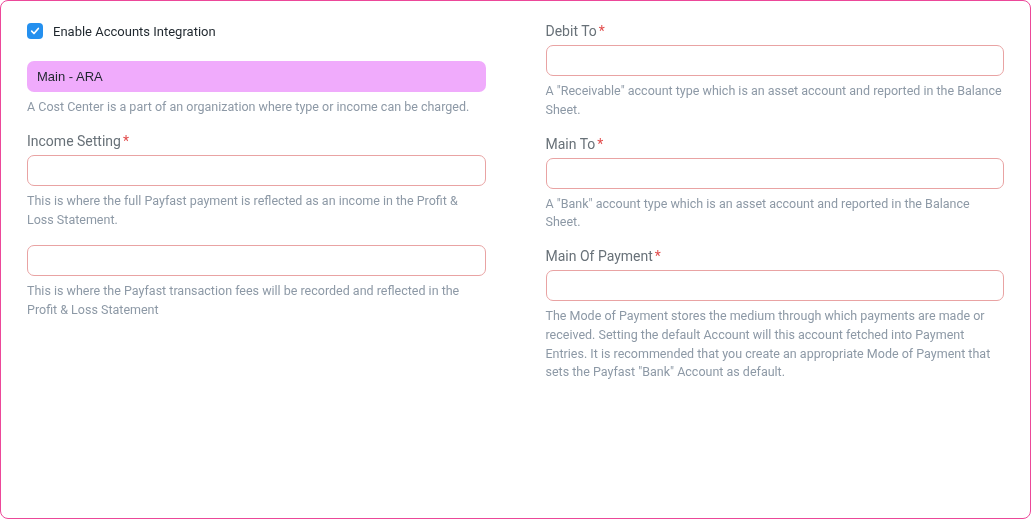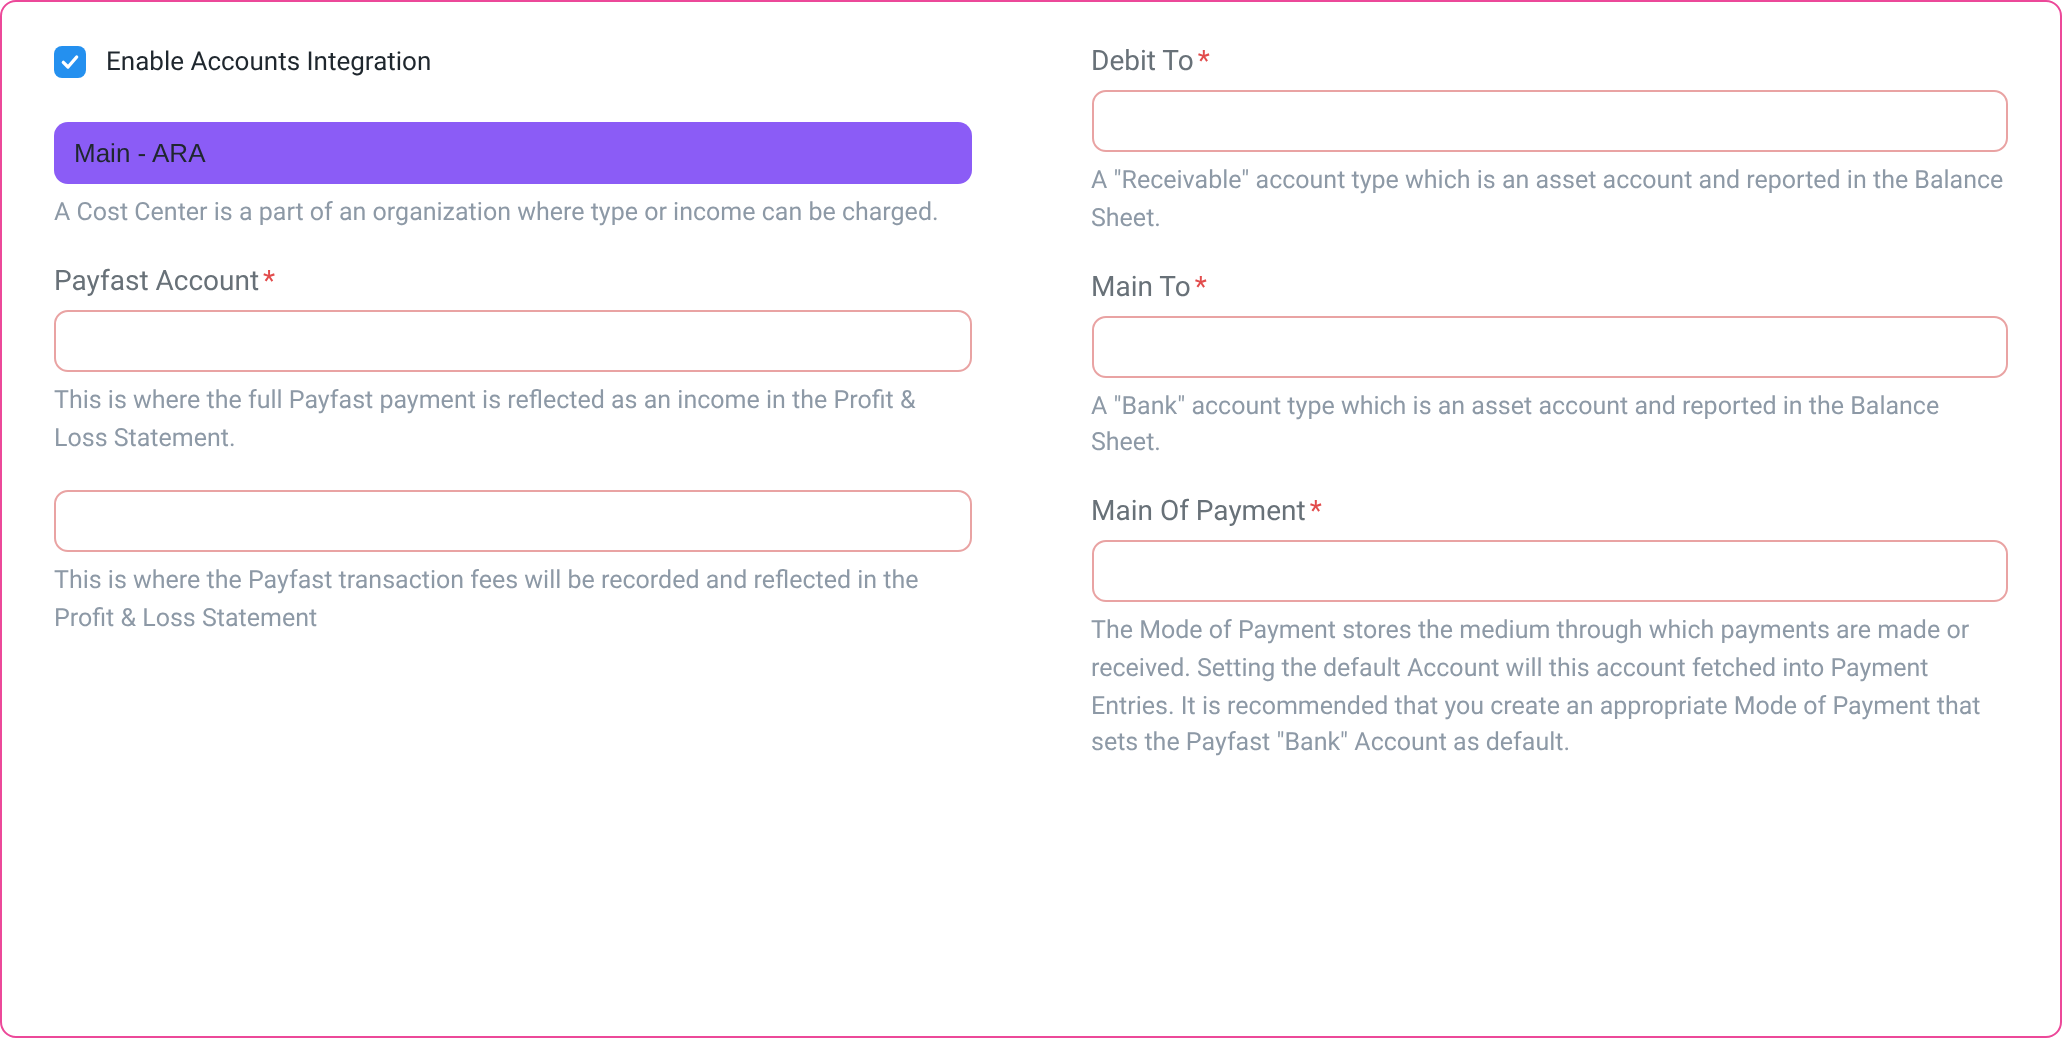--- a/index.html
+++ b/index.html
@@ -50,21 +50,21 @@
     padding: 0 10px;
     font-size: 13px;
     color: #1f272e;
     outline: none;
   }
   .input-plain {
     width: 100%;
     height: 31px;
     border: none;
     border-radius: 7px;
-    background: #8b5cf6;
+    background: #f0abfc;
     padding: 0 10px;
     font-size: 13px;
     color: #1f272e;
     outline: none;
   }
   .help {
     color: #8d99a6;
     font-size: 12.5px;
     line-height: 1.5;
     margin-top: 6px;
@@ -87,21 +87,21 @@
     </div>
 
 
     <div class="field">
       <input class="input-plain" value="Main - ARA" style="">
       <div class="help">A Cost Center is a part of an organization where type or income can be charged.</div>
     </div>
 
     <div class="field">
       <label class="label">
-        <span>Payfast Account</span><span class="req">*</span>
+        <span>Income Setting</span><span class="req">*</span>
       </label>
       <input class="input" value="" style="">
       <div class="help">This is where the full Payfast payment is reflected as an income in the Profit &amp; Loss Statement.</div>
     </div>
 
     <div class="field">
       <input class="input" value="" style="">
       <div class="help">This is where the Payfast transaction fees will be recorded and reflected in the Profit &amp; Loss Statement</div>
     </div>
 

